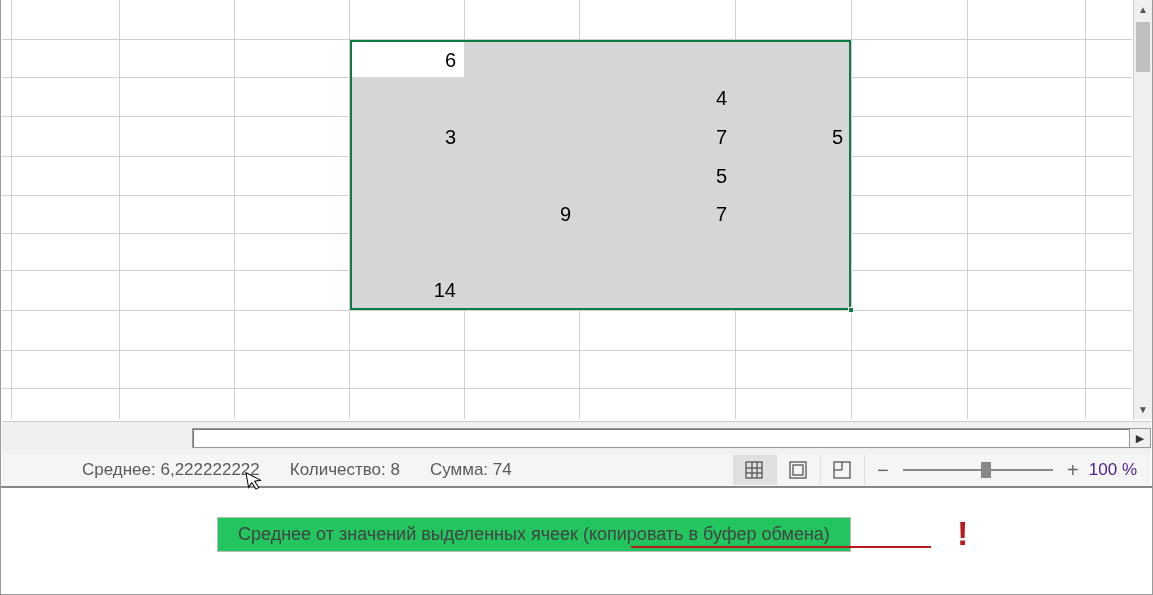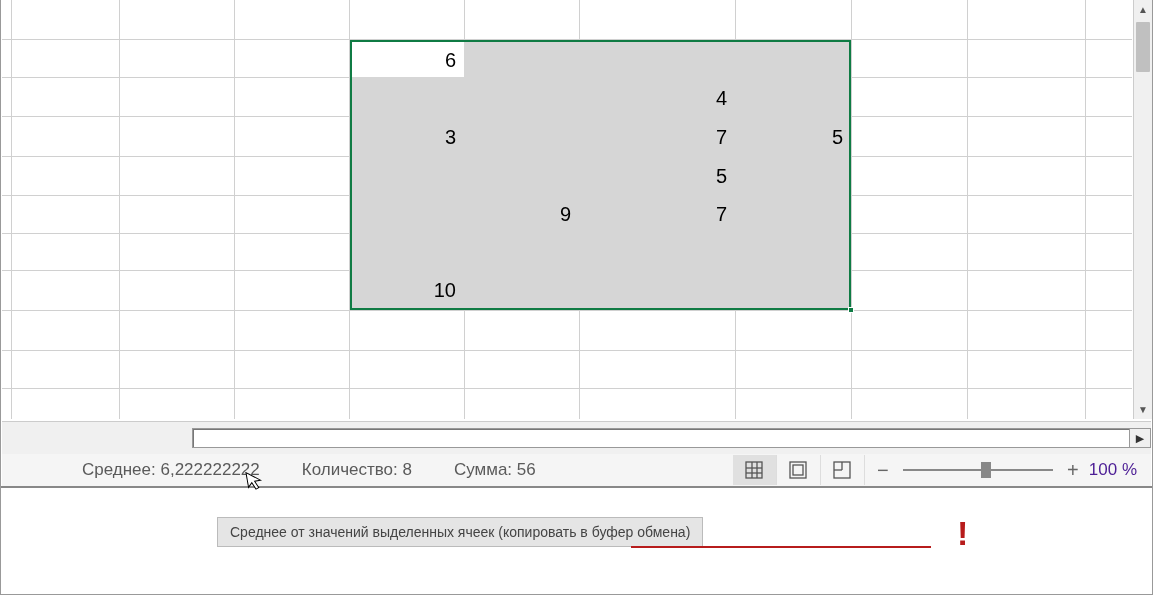--- a/index.html
+++ b/index.html
@@ -79,21 +79,20 @@
     width:22px; height:20px; background:#f0f0f0; border:1px solid #999;
     display:flex; align-items:center; justify-content:center; font-size:11px; color:#333;
     margin-left:-1px;
   }
 
   .status-bar {
     position:absolute; left:1px; right:1px; bottom:108px; height:32px;
     background:#f5f5f5;
     display:flex; align-items:center; font-size:17px; color:#555;
     padding-left:80px;
-    gap:12px;
   }
   .status-item { margin-right:30px; white-space:nowrap; color:#5a5a5a; }
   .status-bar .view-btns { margin-left:auto; display:flex; align-items:center; gap:0; }
   .vbtn {
     width:44px; height:30px; display:flex; align-items:center; justify-content:center;
     border-right:1px solid #ddd;
   }
   .vbtn.active { background:#e0e0e0; }
   .zoom-area { display:flex; align-items:center; padding:0 14px 0 8px; }
   .zoom-track { width:150px; height:2px; background:#888; position:relative; margin:0 10px; }
@@ -105,22 +104,22 @@
     position:absolute; left:0; right:0; bottom:106px; height:2px; background:#888;
   }
 
   .cursor {
     position:absolute; left:246px; top:470px; font-size:18px; color:#000; pointer-events:none;
     transform: rotate(-10deg);
   }
 
   .tooltip-box {
     position:absolute; left:216px; top:517px;
-    padding:6px 12px; background:#e5e5e5; border:1px solid #bbb;
-    font-size:14px; color:#444;
+    padding:6px 20px; background:#22c55e; border:1px solid #bbb;
+    font-size:18px; color:#444;
   }
   .tooltip-underline {
     position:absolute; height:2px; background:#b71c1c;
   }
   .excl {
     position:absolute; font-size:34px; color:#b71c1c; font-weight:bold;
     left:956px; top:514px;
   }
 
   svg.icon { width:22px; height:22px; stroke:#555; stroke-width:1.3; fill:none; }
@@ -158,39 +157,39 @@
   <div class="sel-handle" style="left:846px; top:307px;"></div>
 
   <div class="cell-val" style="left:349px; top:50px; width:113px;">6</div>
   <div class="cell-val" style="left:577px; top:88px; width:156px;">4</div>
   <div class="cell-val" style="left:349px; top:127px; width:113px;">3</div>
   <div class="cell-val" style="left:577px; top:127px; width:156px;">7</div>
   <div class="cell-val" style="left:733px; top:127px; width:116px;">5</div>
   <div class="cell-val" style="left:577px; top:166px; width:156px;">5</div>
   <div class="cell-val" style="left:462px; top:204px; width:115px;">9</div>
   <div class="cell-val" style="left:577px; top:204px; width:156px;">7</div>
-  <div class="cell-val" style="left:349px; top:280px; width:113px;">10</div>
+  <div class="cell-val" style="left:349px; top:280px; width:113px;">14</div>
 </div>
 
 <div class="vscroll">
   <div class="btn">▲</div>
   <div class="thumb"></div>
   <div class="btn down">▼</div>
 </div>
 
 <div class="hscroll-row">
   <div class="tab-space"></div>
   <div class="hscroll-track"></div>
   <div class="hscroll-btn">▶</div>
 </div>
 
 <div class="status-bar">
   <span class="status-item">Среднее: 6,222222222</span>
   <span class="status-item">Количество: 8</span>
-  <span class="status-item">Сумма: 56</span>
+  <span class="status-item">Сумма: 74</span>
 
   <div class="view-btns">
     <div class="vbtn active">
       <svg class="icon">
           <rect x="3" y="3" width="16" height="16"></rect>
           <line x1="3" y1="9" x2="19" y2="9"></line>
           <line x1="3" y1="14" x2="19" y2="14"></line>
           <line x1="9" y1="3" x2="9" y2="19"></line>
           <line x1="14" y1="3" x2="14" y2="19"></line>
         </svg>

